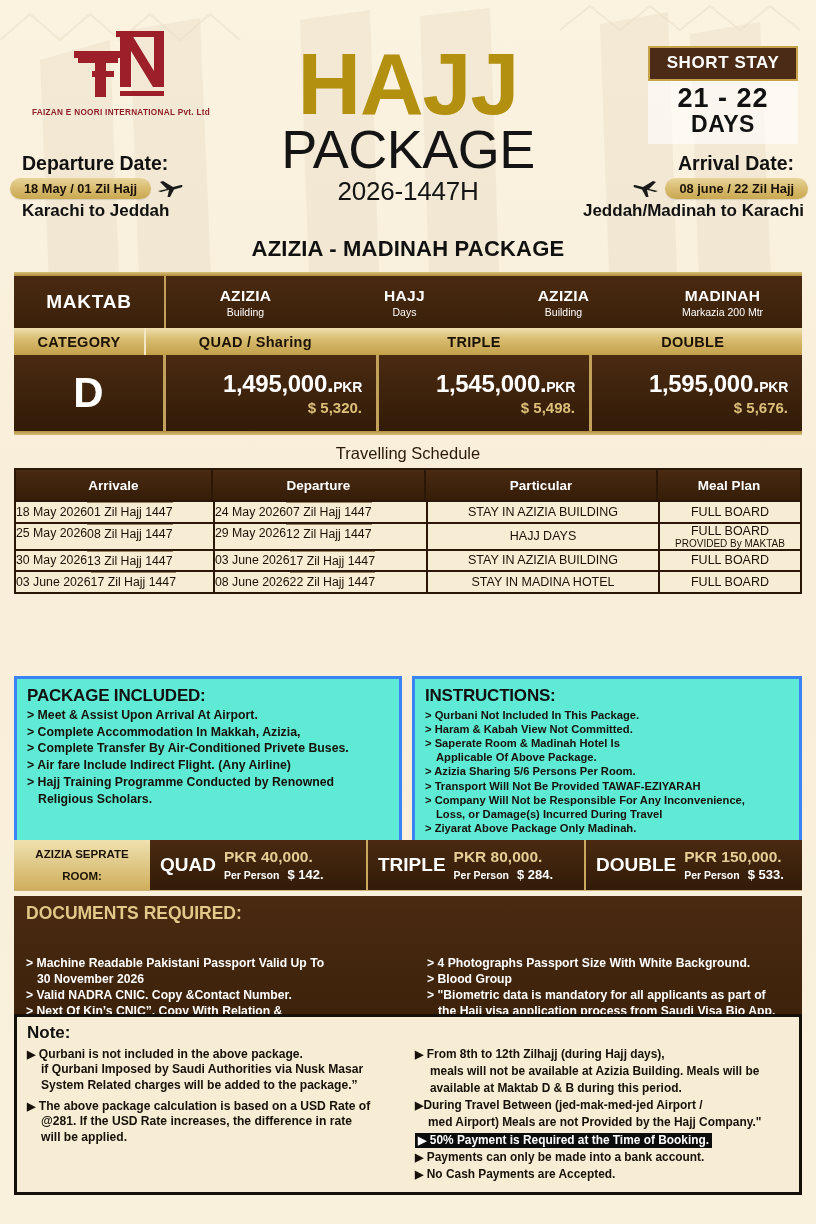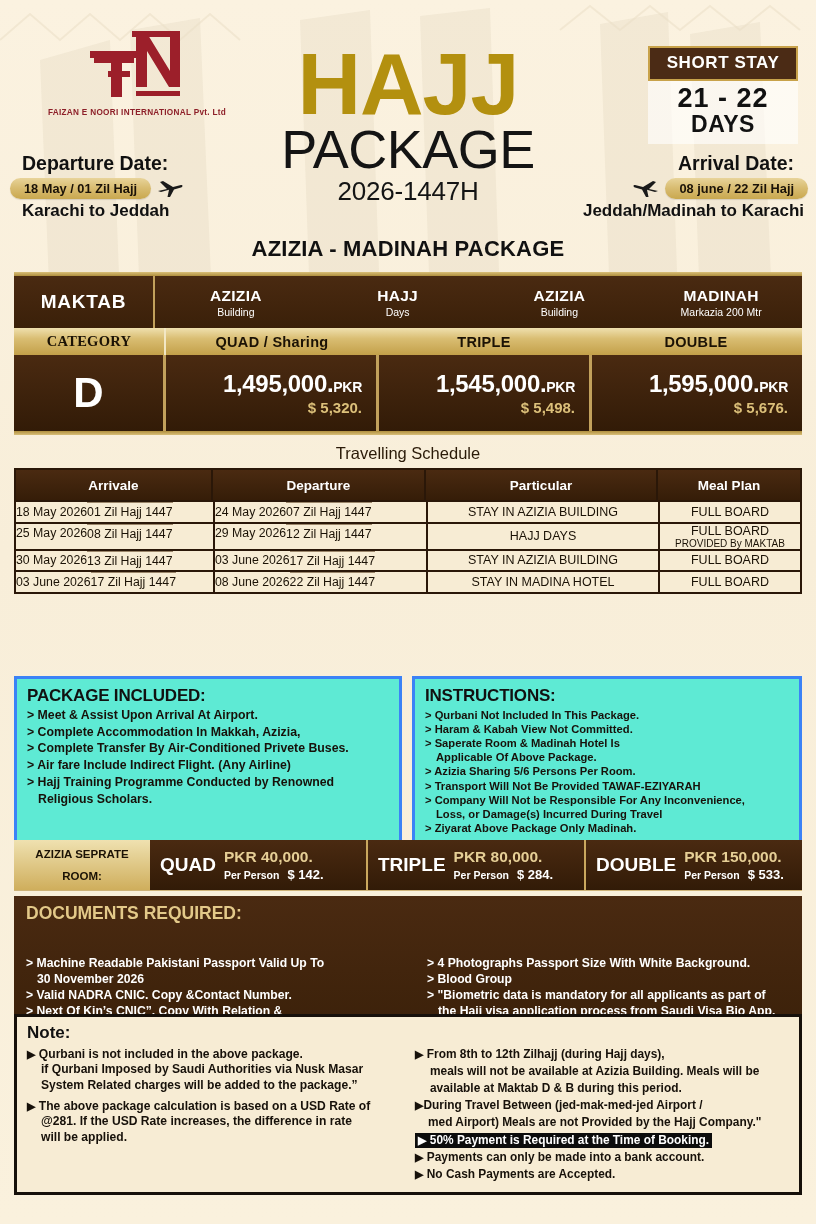--- a/index.html
+++ b/index.html
@@ -17,21 +17,21 @@
       linear-gradient(180deg,#fbf2e0 0%, #f8eed9 45%, #faf1dd 100%);
   }
   .bg-shapes{
     position:absolute; left:0; top:0; width:816px; height:320px;
     z-index:1; opacity:.55; pointer-events:none;
   }
   .page{ position:relative; z-index:3; width:816px; height:1224px; }
 
   
   .header{ position:relative; height:236px; }
-  .logo-wrap{ position:absolute; left:44px; top:28px; width:186px; text-align:center; }
+  .logo-wrap{ position:absolute; left:28px; top:28px; width:186px; text-align:center; }
   .logo-mark{ height:78px; display:flex; align-items:center; justify-content:center; }
   .logo-mark svg{ display:block; }
   .logo-name{
     font-size:8.2px; font-weight:bold; color:#8d1f28; letter-spacing:.3px;
     margin-top:2px; white-space:nowrap;
   }
 
   .title-block{ position:absolute; left:248px; top:46px; width:320px; text-align:center; }
   .t-hajj{
     font-size:88px; line-height:.86; font-weight:bold; color:#b3900f;
@@ -74,33 +74,33 @@
   }
 
   
   .ptable{ position:absolute; left:14px; top:272px; width:788px; }
   .ptable-top{ height:4px; background:linear-gradient(180deg,#d8be78,#b08f3e); }
   .prow1{ display:flex; height:52px; background:linear-gradient(180deg,#4a2a11 0%, #3a2009 100%); }
   .prow1 .c{
     display:flex; flex-direction:column; align-items:center; justify-content:center;
     color:#fff; text-align:center;
   }
-  .c-maktab{ width:141px; border-right:2px solid #c2a15c; }
+  .c-maktab{ width:152px; border-right:2px solid #c2a15c; }
   .c-maktab .big{ font-size:19px; font-weight:bold; letter-spacing:.8px; }
   .p-h-big{ font-size:15.5px; font-weight:bold; letter-spacing:.3px; }
   .p-h-sm{ font-size:10.5px; font-weight:normal; margin-top:1px; }
   .prow1 .seg{ flex:1; }
 
   .prow2{ display:flex; height:27px;
     background:linear-gradient(180deg,#efe0ae 0%, #d9bd72 40%, #c3a049 100%); }
   .prow2 .c{
     display:flex; align-items:center; justify-content:center;
     font-size:14.5px; font-weight:bold; color:#1b1205; letter-spacing:.3px;
   }
-  .prow2 .c-cat{ width:152px; border-right:2px solid #f2e7c5;font-family:Liberation Serif, serif; }
+  .prow2 .c-cat{ width:132px; border-right:2px solid #f2e7c5; }
 
   .prow3{ display:flex; height:76px; background:linear-gradient(180deg,#4a2a11 0%, #321b07 100%); }
   .prow3 .c-cat{
     width:152px; border-right:3px solid #c2a15c;
     display:flex; align-items:center; justify-content:center;
     color:#fff; font-size:42px; font-weight:bold;
   }
   .pcell{
     flex:1; border-right:3px solid #c2a15c; position:relative;
     display:flex; flex-direction:column; align-items:flex-end; justify-content:center;

